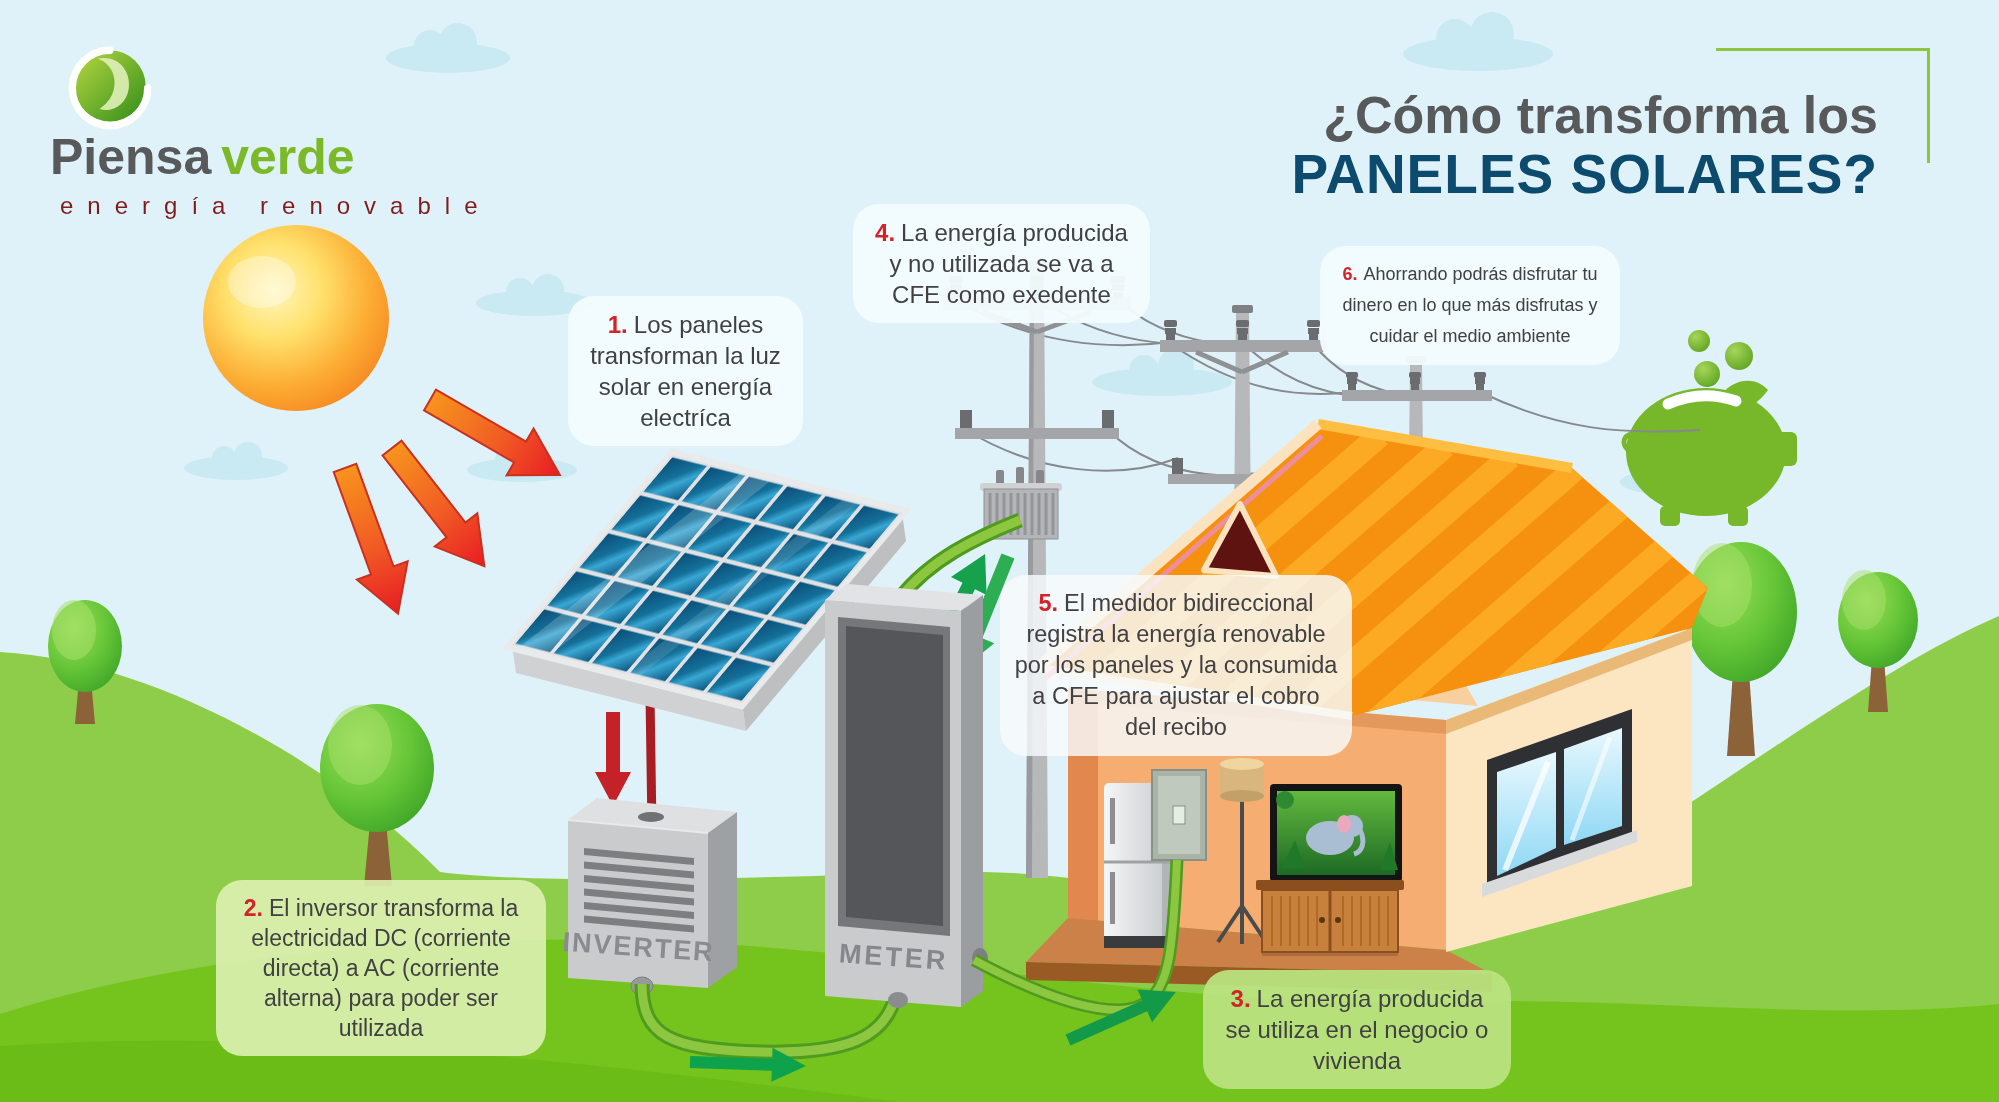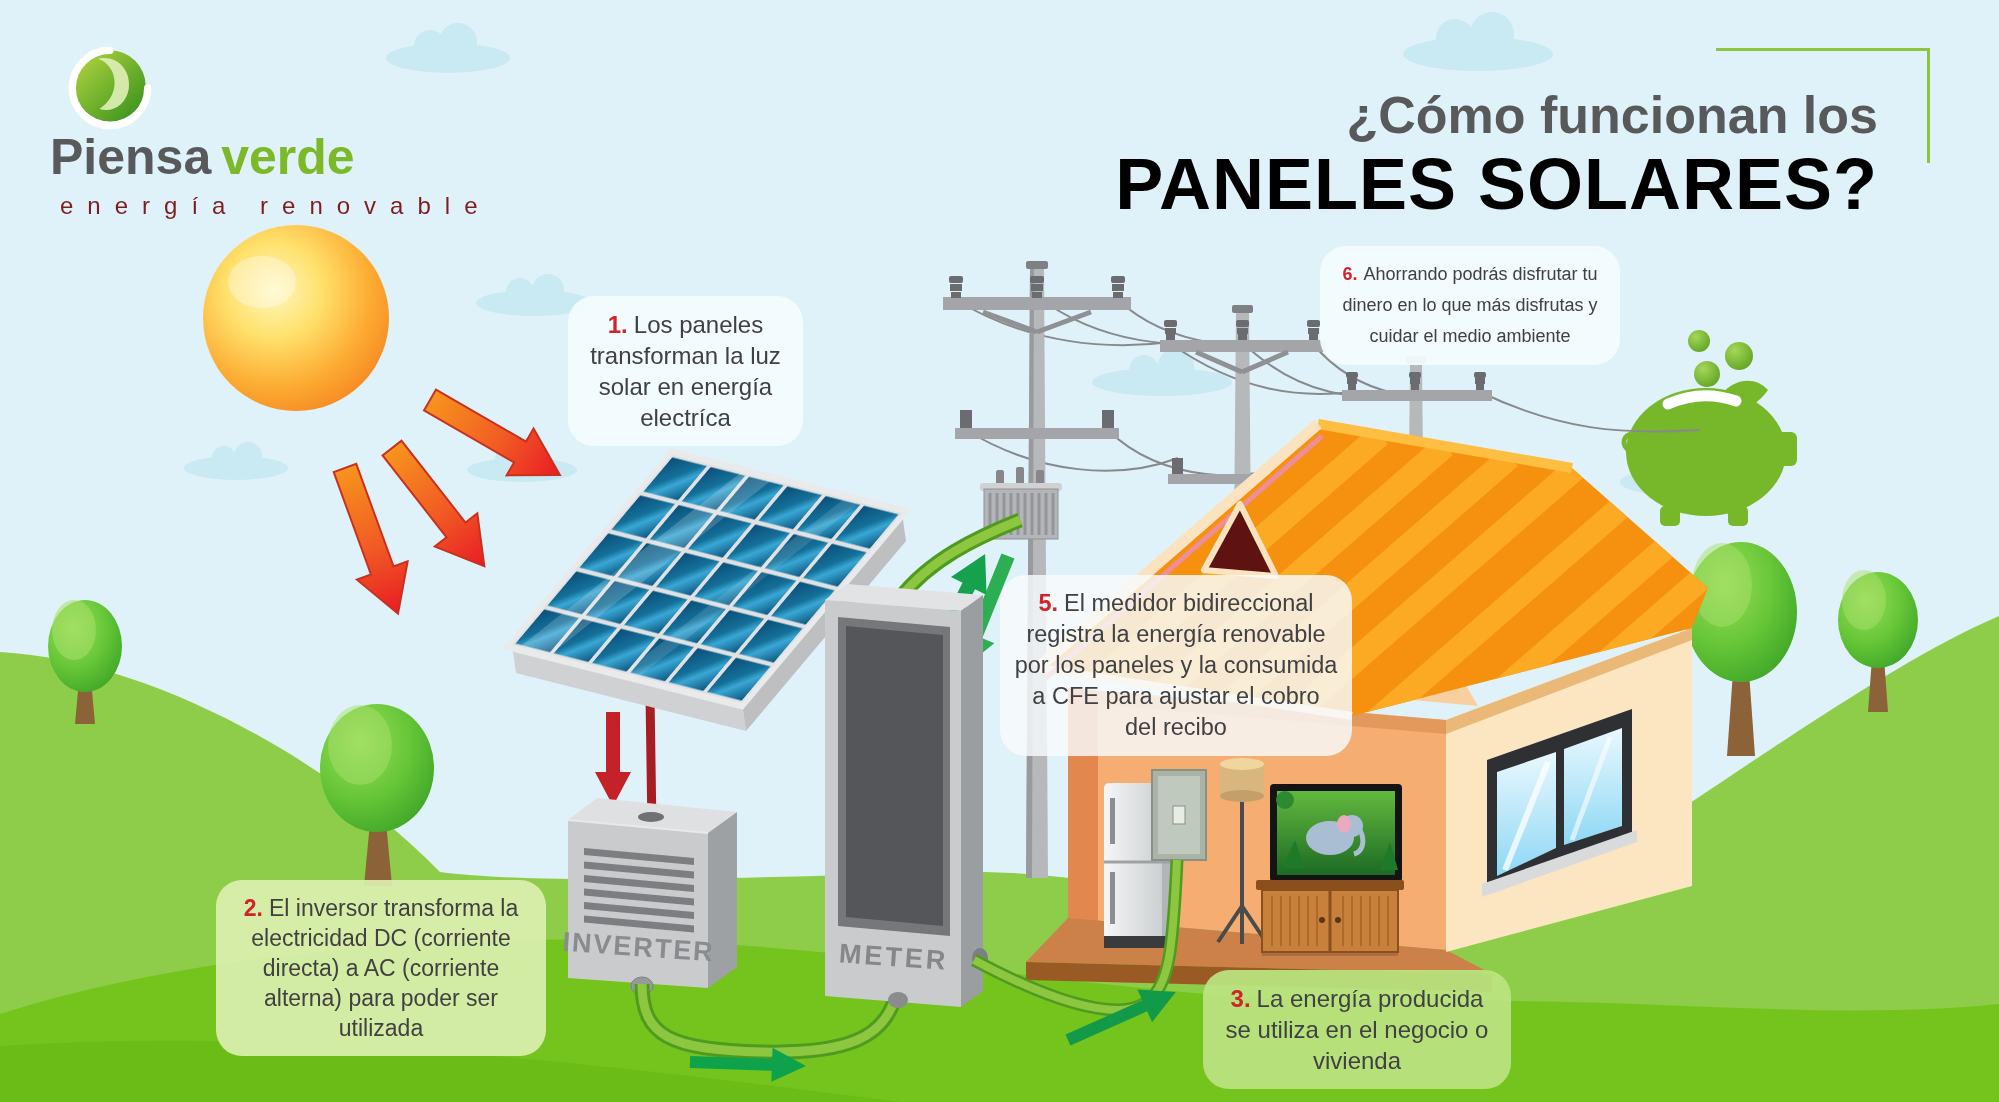--- a/index.html
+++ b/index.html
@@ -11,21 +11,21 @@
   
   .logo-icon{position:absolute;left:66px;top:44px;width:88px;height:88px;}
   .logo-text{position:absolute;left:50px;top:128px;font-size:50px;font-weight:bold;letter-spacing:0px;white-space:nowrap;}
   .logo-text .p1{color:#58595b;}
   .logo-text .p2{color:#7cb928;margin-left:10px;}
   .logo-tagline{position:absolute;left:60px;top:192px;font-size:24px;color:#7f1d1d;letter-spacing:14px;white-space:nowrap;}
 
   
   .title{position:absolute;right:121px;top:86px;text-align:right;line-height:1.12;}
   .title .t1{font-size:52px;color:#58595b;font-weight:bold;}
-  .title .t2{font-size:72px;color:#000000;font-weight:bold;letter-spacing:1px;}
+  .title .t2{font-size:55px;color:#0c4a6e;font-weight:bold;letter-spacing:1px;}
   .corner-bracket{position:absolute;left:1716px;top:48px;width:211px;height:112px;
       border-top:3px solid #8cc63e;border-right:3px solid #8cc63e;}
 
   
   .callout{position:absolute;border-radius:26px;text-align:center;color:#414042;
            padding:13px 14px;box-sizing:border-box;}
   .callout .num{color:#d2232a;font-weight:bold;margin-right:6px;}
   .c1{left:568px;top:296px;width:235px;font-size:24px;line-height:31px;background:rgba(243,251,253,0.96);}
   .c2{left:216px;top:880px;width:330px;font-size:23px;line-height:30px;background:rgba(222,241,178,0.9);}
   .c3{left:1203px;top:970px;width:308px;font-size:24px;line-height:31px;background:rgba(185,227,127,0.95);}
@@ -439,33 +439,36 @@
     <path d="M42,6 A36,36 0 1 0 78,42" stroke="#ffffff" stroke-width="7" fill="none" stroke-linecap="round"></path>
     <path d="M30,14 C48,10 62,24 60,42 C58,58 44,66 32,62 C44,54 50,40 44,26 C40,18 34,15 30,14 Z" fill="#dff0b8" opacity="0.9"></path>
   </svg>
   <div class="logo-text">
     <span class="p1">Piensa</span><span class="p2">verde</span>
   </div>
   <div class="logo-tagline">energía renovable</div>
 
   <div class="corner-bracket"></div>
   <div class="title">
-    <div class="t1">¿Cómo funcionan los</div>
+    <div class="t1">¿Cómo transforma los</div>
     <div class="t2">PANELES SOLARES?</div>
   </div>
 
   <div class="callout c1">
     <span class="num">1.</span><span>Los paneles transforman la luz solar en energía electríca</span>
   </div>
   <div class="callout c2">
     <span class="num">2.</span><span>El inversor transforma la electricidad DC (corriente directa) a AC (corriente alterna) para poder ser utilizada</span>
   </div>
   <div class="callout c3">
     <span class="num">3.</span><span>La energía producida se utiliza en el negocio o vivienda</span>
   </div>
+  <div class="callout c4">
+    <span class="num">4.</span><span>La energía producida y no utilizada se va a CFE como exedente</span>
+  </div>
   <div class="callout c5">
     <span class="num">5.</span><span>El medidor bidireccional registra la energía renovable por los paneles y la consumida a CFE para ajustar el cobro del recibo</span>
   </div>
   <div class="callout c6">
     <span class="num">6.</span><span>Ahorrando podrás disfrutar tu dinero en lo que más disfrutas y cuidar el medio ambiente</span>
   </div>
 
 </div>
 
 </body></html>

